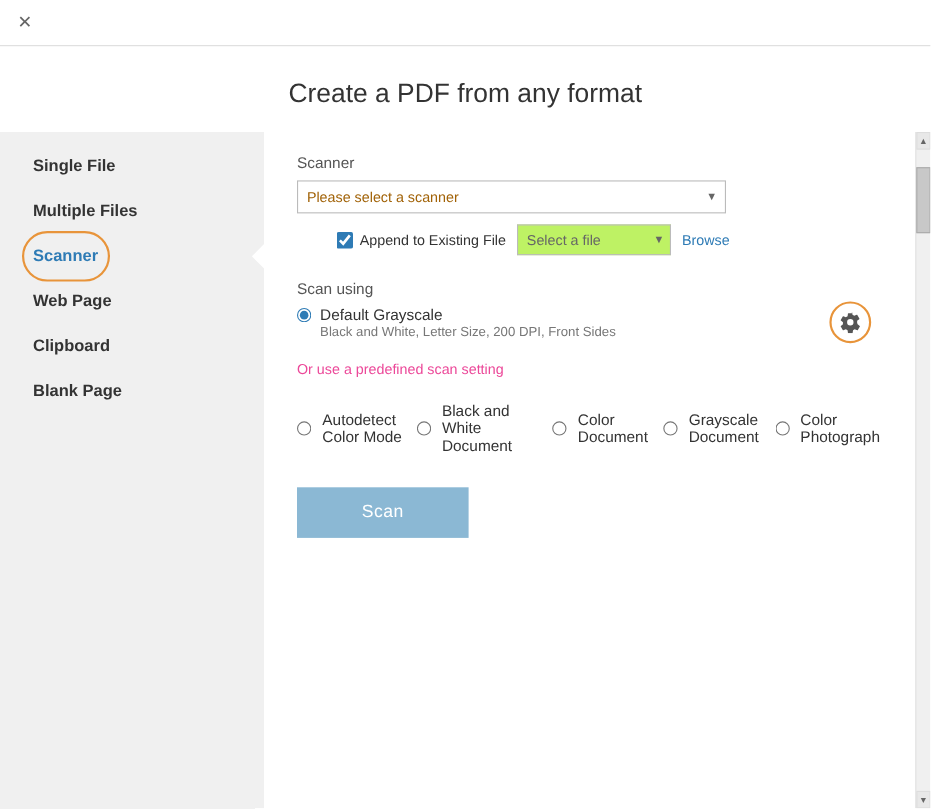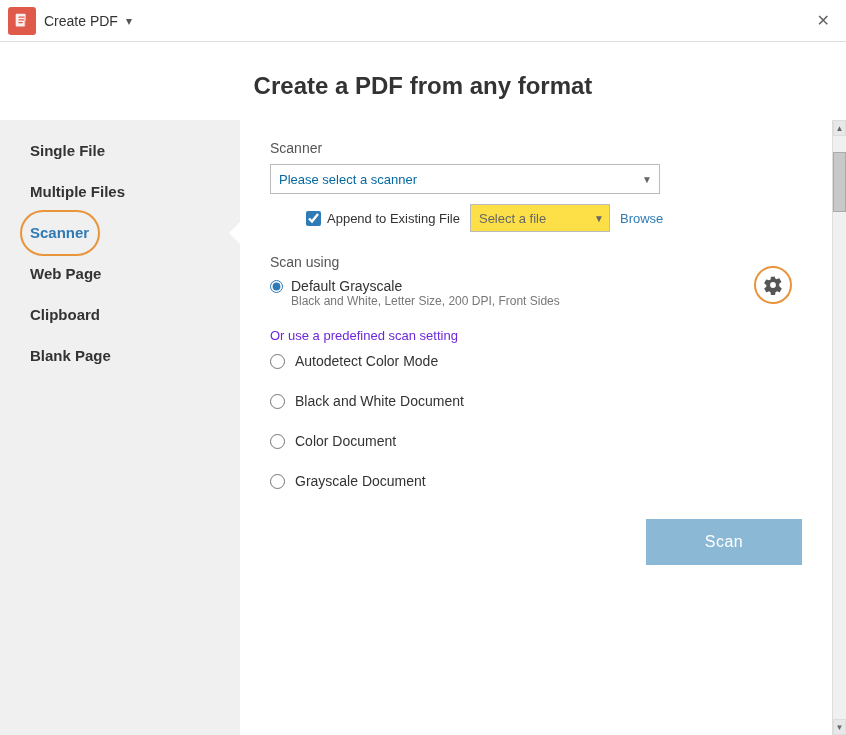--- a/index.html
+++ b/index.html
@@ -61,21 +61,21 @@
     .main-content {
       display: flex;
       flex-direction: column;
       flex: 1;
       overflow: hidden;
     }
 
     .page-title {
       text-align: center;
       font-size: 24px;
-      font-weight: 700;
+      font-weight: 400;
       color: #333;
       padding: 30px 0 20px 0;
       flex-shrink: 0;
     }
 
     .body-area {
       display: flex;
       flex: 1;
       overflow: hidden;
     }
@@ -155,21 +155,21 @@
       position: relative;
       width: 390px;
     }
     .select-wrapper select {
       width: 100%;
       height: 30px;
       border: 1px solid #bbb;
       background: #fff;
       padding: 0 30px 0 8px;
       font-size: 13px;
-      color: #0369a1;
+      color: #a16207;
       appearance: none;
       -webkit-appearance: none;
       cursor: pointer;
     }
     .select-arrow {
       position: absolute;
       right: 8px;
       top: 50%;
       transform: translateY(-50%);
       pointer-events: none;
@@ -200,21 +200,21 @@
       cursor: pointer;
     }
     .file-select-wrapper {
       position: relative;
       width: 140px;
     }
     .file-select-wrapper select {
       width: 100%;
       height: 28px;
       border: 1px solid #bbb;
-      background: #fde047;
+      background: #bef264;
       padding: 0 24px 0 8px;
       font-size: 13px;
       color: #666;
       appearance: none;
       -webkit-appearance: none;
       cursor: pointer;
     }
     .file-select-wrapper .select-arrow {
       right: 6px;
     }
@@ -224,21 +224,21 @@
       cursor: pointer;
       text-decoration: none;
     }
 
     
     .scan-using-section {
       margin-bottom: 16px;
     }
     .scan-using-header {
       display: flex;
-      align-items: center;
+      align-items: flex-end;
       justify-content: space-between;
     }
     .scan-using-left {
       flex: 1;
     }
     .scan-using-label {
       font-size: 14px;
       color: #555;
       margin-bottom: 8px;
     }
@@ -278,28 +278,27 @@
     }
     .gear-btn svg {
       width: 20px;
       height: 20px;
       fill: #555;
     }
 
     
     .predefined-label {
       font-size: 13px;
-      color: #6d28d9;
-      margin-bottom: 10px;
+      color: #ec4899;
+      margin-bottom: 22px;
     }
 
     .radio-list {
       display: flex;
-      flex-direction: column;
-      gap: 24px;
+      gap: 12px;
     }
 
     .radio-row {
       display: flex;
       align-items: center;
       gap: 10px;
     }
     .radio-row input[type=radio] {
       accent-color: #2e7bb5;
       cursor: pointer;
@@ -309,21 +308,21 @@
     .radio-row label {
       font-size: 14px;
       color: #333;
       cursor: pointer;
     }
 
     
     .scan-btn-row {
       margin-top: 30px;
       display: flex;
-      justify-content: flex-end;
+      justify-content: flex-start;
     }
     .scan-btn {
       width: 156px;
       height: 46px;
       background: #8bb8d4;
       border: none;
       color: #fff;
       font-size: 16px;
       cursor: pointer;
       letter-spacing: 0.5px;
@@ -368,33 +367,20 @@
       color: #666;
       cursor: pointer;
       border: 1px solid #ddd;
       flex-shrink: 0;
     }
   </style>
 </head>
 <body>
 
 <div class="title-bar">
-  <div class="title-bar-left">
-    <div class="app-icon">
-      <svg viewBox="0 0 20 20" xmlns="http://www.w3.org/2000/svg">
-        <rect x="3" y="2" width="11" height="14" rx="1" fill="white" opacity="0.9"></rect>
-        <rect x="6" y="5" width="7" height="1.5" rx="0.5" fill="#e05a4b"></rect>
-        <rect x="6" y="8" width="7" height="1.5" rx="0.5" fill="#e05a4b"></rect>
-        <rect x="6" y="11" width="5" height="1.5" rx="0.5" fill="#e05a4b"></rect>
-        <rect x="13" y="10" width="5" height="7" rx="0.5" fill="#e05a4b" opacity="0.8"></rect>
-      </svg>
-    </div>
-    <span class="title-text">Create PDF</span>
-    <span style="font-size:12px; color:#555; cursor:pointer;">▾</span>
-  </div>
   <button class="close-btn">✕</button>
 </div>
 
 <div class="main-content">
   <h1 class="page-title">Create a PDF from any format</h1>
 
   <div class="body-area">
 
     <div class="sidebar">
       <div class="sidebar-item">
@@ -479,20 +465,24 @@
           <label>Black and White Document</label>
         </div>
         <div class="radio-row">
           <input type="radio" name="scan_mode" style="">
           <label>Color Document</label>
         </div>
         <div class="radio-row">
           <input type="radio" name="scan_mode" style="">
           <label>Grayscale Document</label>
         </div>
+        <div class="radio-row">
+          <input type="radio" name="scan_mode" style="">
+          <label>Color Photograph</label>
+        </div>
       </div>
 
       <div class="scan-btn-row">
         <button class="scan-btn">Scan</button>
       </div>
 
     </div>
 
     <div class="scroll-track">
       <div class="scroll-arrow">▲</div>

